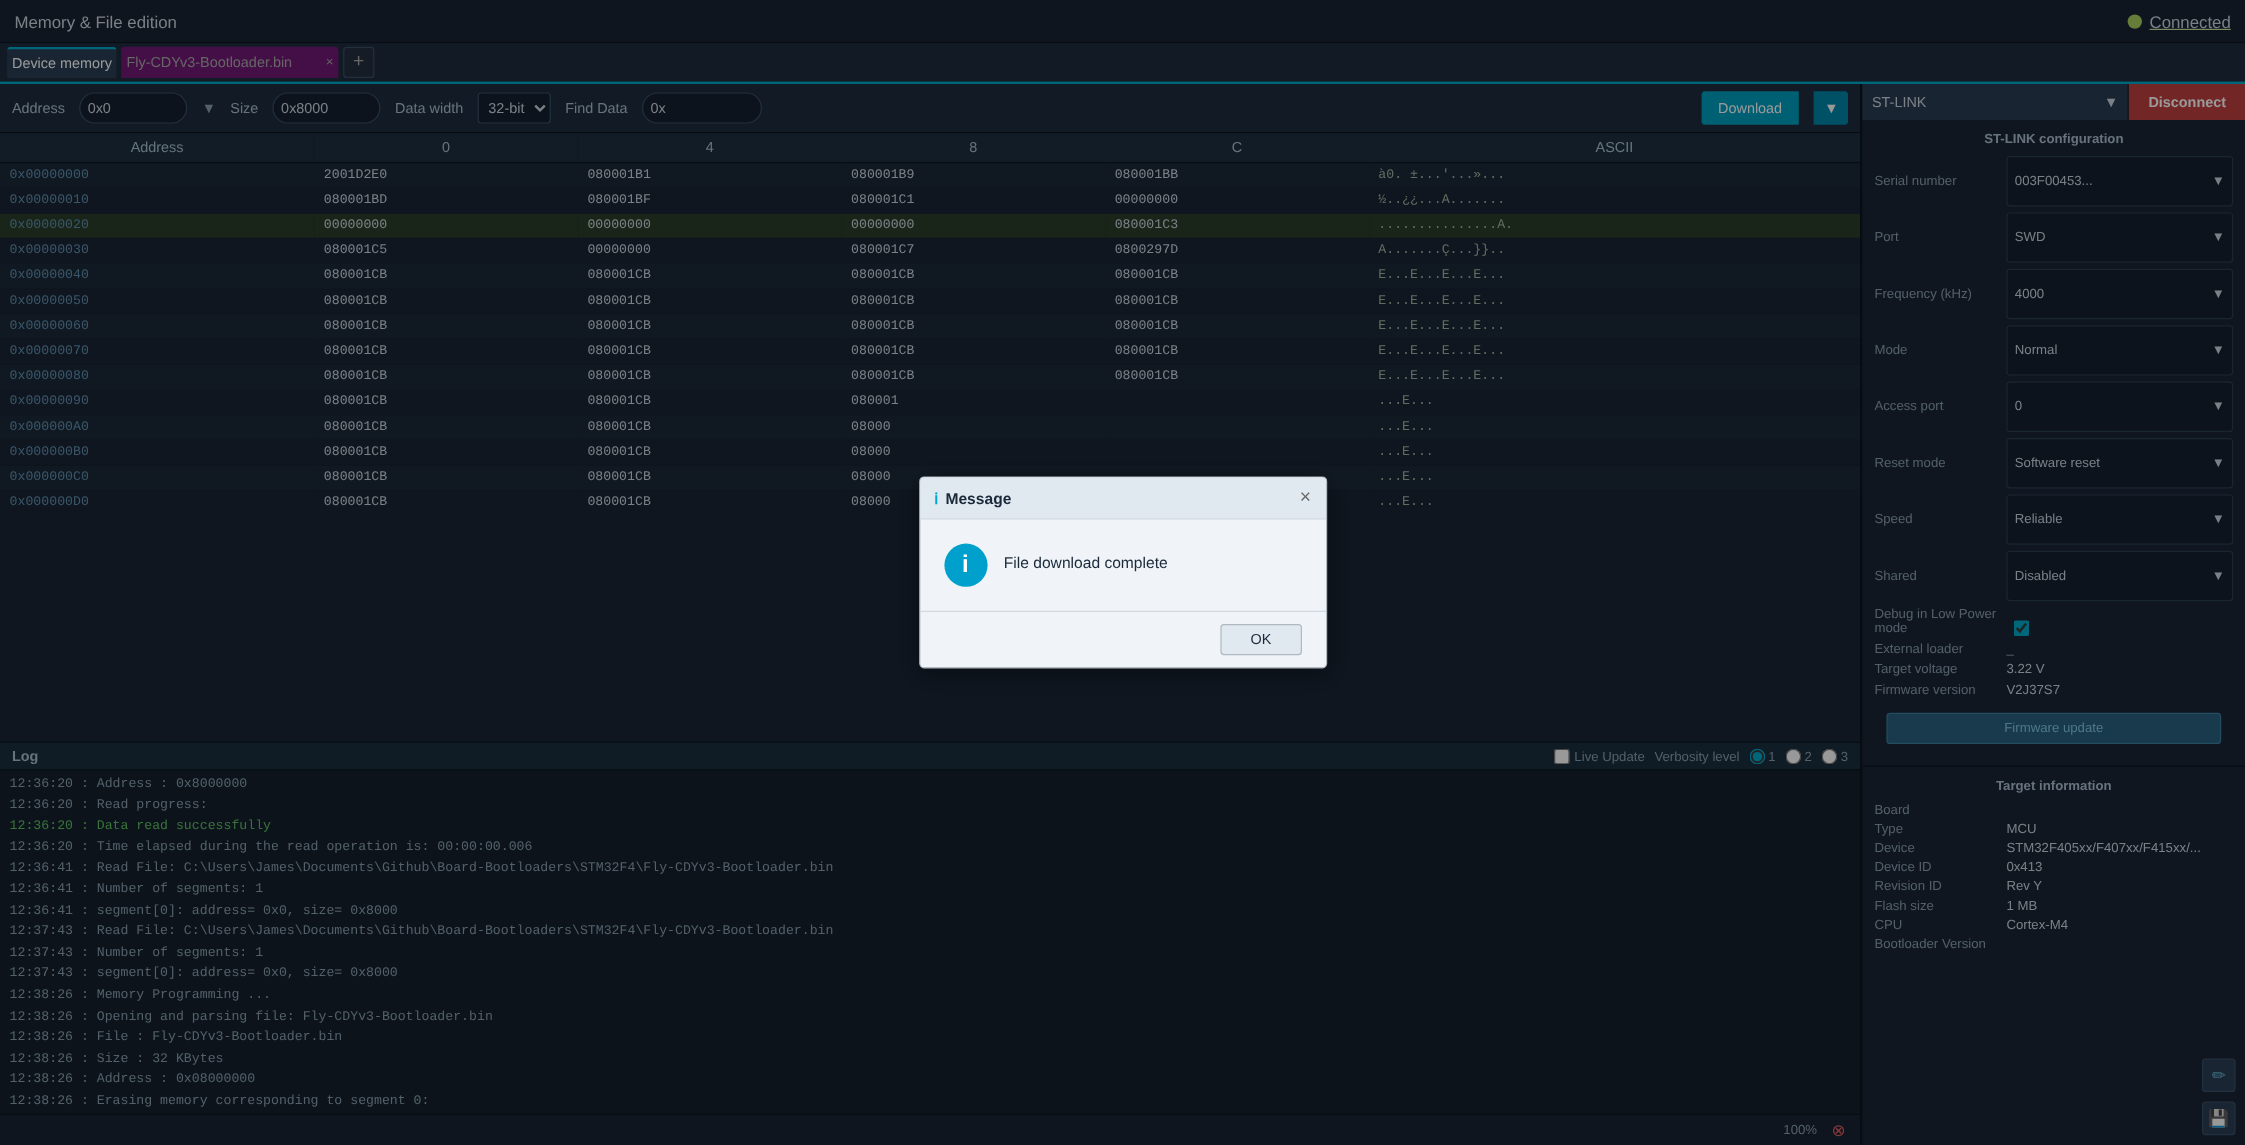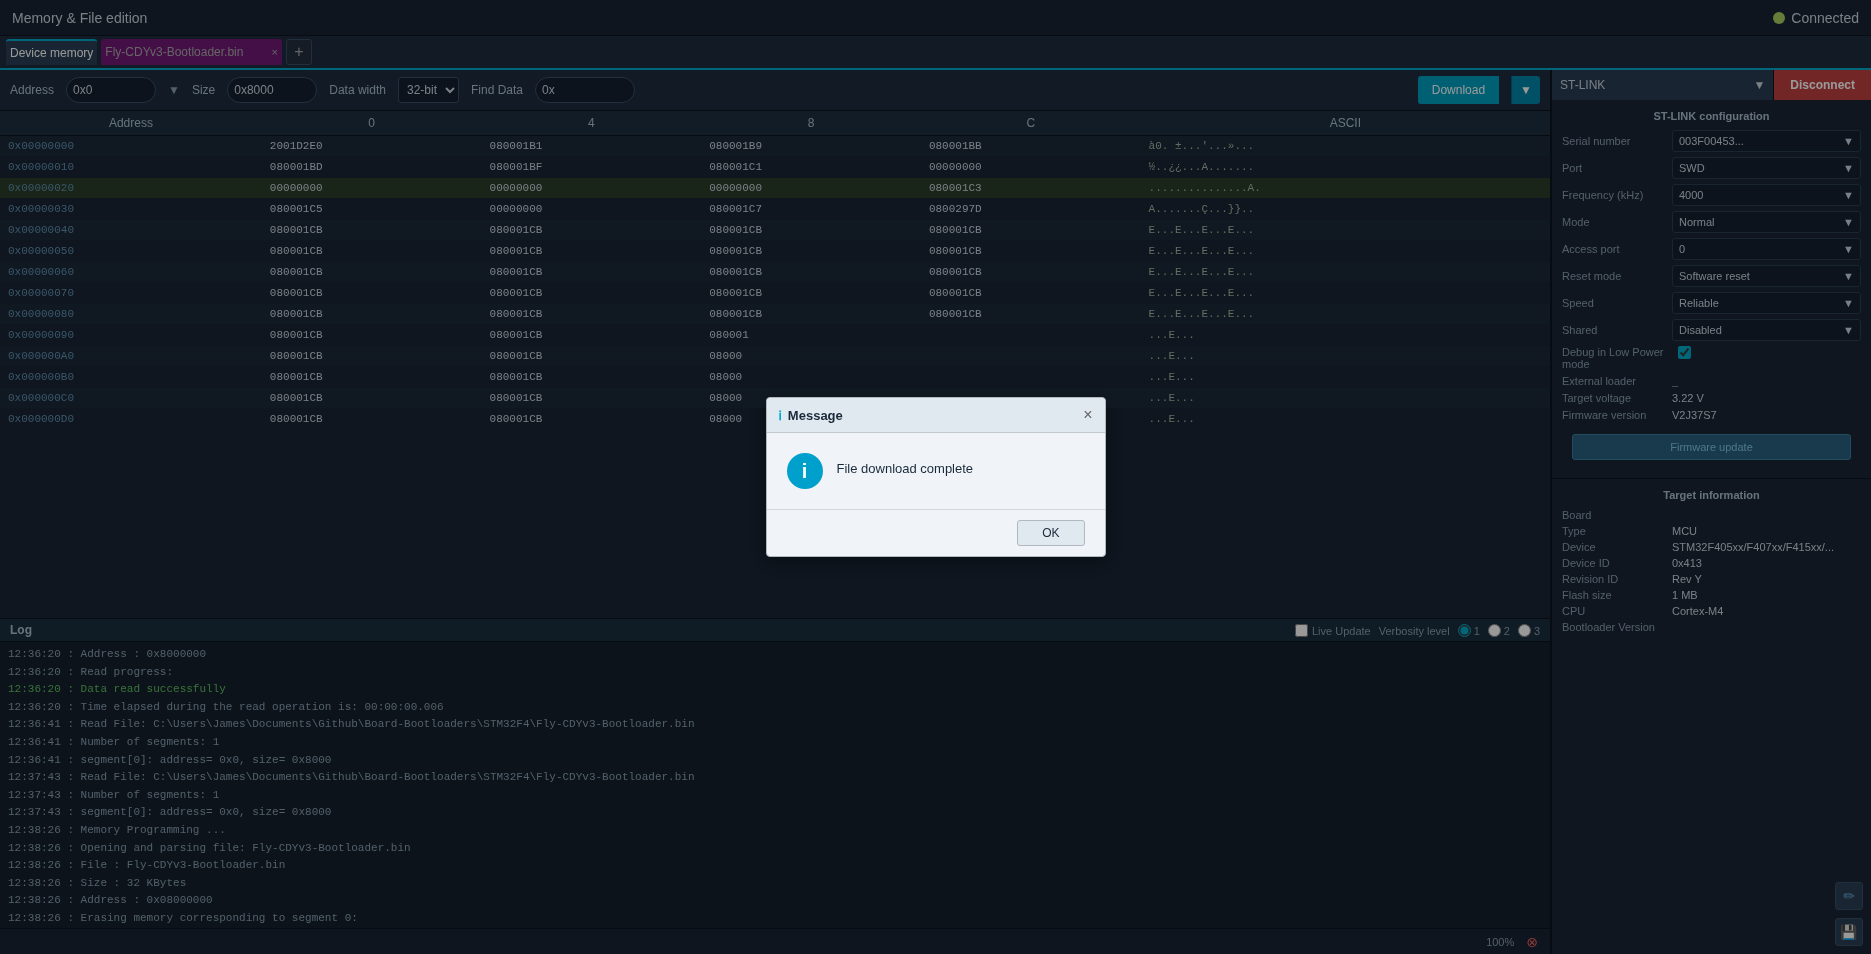--- a/index.html
+++ b/index.html
@@ -1,21 +1,21 @@
 <!DOCTYPE html>
 <html><head>
   <meta charset="utf-8">
   <style>
     * { box-sizing: border-box; margin: 0; padding: 0; }
     body { font-family: 'Segoe UI', Arial, sans-serif; font-size: 12px; background: #1a2332; color: #cdd6e0; overflow: hidden; width: 1871px; height: 954px; }
 
     
     #title-bar { background: #1a2332; height: 36px; display: flex; align-items: center; padding: 0 12px; border-bottom: 1px solid #0d1520; }
     #title-bar span { color: #cdd6e0; font-size: 14px; }
-    #connected-badge { margin-left: auto; display: flex; align-items: center; gap: 6px; color: #c8e6a0; font-size: 13px; }
+    #connected-badge { margin-left: auto; display: flex; align-items: center; gap: 6px; color: #c8e6a0; font-size: 13px; text-decoration: underline; }
     #connected-dot { width: 12px; height: 12px; background: #a8d060; border-radius: 50%; }
 
     
     #tabs-bar { background: #1e2d3e; height: 34px; display: flex; align-items: center; padding: 0 6px; gap: 4px; border-bottom: 2px solid #00aacc; }
     .tab { height: 26px; padding: 0 4px; display: flex; align-items: center; gap: 6px; border-radius: 3px 3px 0 0; font-size: 12px; cursor: pointer; }
     .tab.active { background: #2a3f55; color: #fff; border-top: 2px solid #00aacc; }
     .tab.inactive { background: #701a75; color: #aaa; gap: 24px; }
     .tab-close { color: #aaa; font-size: 11px; cursor: pointer; margin-left: 4px; }
     #add-tab { width: 26px; height: 26px; background: #243040; border: 1px solid #3a5068; border-radius: 3px; display: flex; align-items: center; justify-content: center; color: #aaa; cursor: pointer; font-size: 16px; }
 
@@ -67,22 +67,22 @@
     
     #right-panel { width: 320px; background: #1a2535; display: flex; flex-direction: column; border-left: 1px solid #0d1520; }
     #right-top { background: #1a2535; padding: 0; display: flex; }
     #stlink-btn { flex: 1; background: #2a3d55; color: #cdd6e0; border: none; padding: 8px; font-size: 12px; display: flex; align-items: center; justify-content: space-between; cursor: pointer; border-right: 1px solid #0d1520; }
     #disconnect-btn { background: #c04040; color: #fff; border: none; padding: 8px 16px; font-size: 12px; cursor: pointer; font-weight: bold; }
 
     #stlink-config { padding: 10px; border-bottom: 1px solid #0d1520; }
     #stlink-config-title { color: #aac0d0; font-size: 11px; text-align: center; margin-bottom: 8px; font-weight: bold; }
     .config-row { display: flex; align-items: center; margin-bottom: 5px; }
     .config-label { color: #8aa0b0; font-size: 11px; width: 110px; flex-shrink: 0; }
-    .config-value { flex: 1; background: #162030; border: 1px solid #2a3e52; color: #cdd6e0; padding: 10px 6px; border-radius: 3px; font-size: 11px; height: 22px; display: flex; align-items: center; justify-content: space-between; }
-    .config-check { display: flex; align-items: flex-start; gap: 6px; margin-bottom: 5px; }
+    .config-value { flex: 1; background: #162030; border: 1px solid #2a3e52; color: #cdd6e0; padding: 20px 6px; border-radius: 3px; font-size: 11px; height: 22px; display: flex; align-items: center; justify-content: space-between; }
+    .config-check { display: flex; align-items: flex-end; gap: 6px; margin-bottom: 5px; }
 
     #firmware-btn { margin: 8px 10px; background: #2a6080; color: #80c8e0; border: 1px solid #3a80a0; padding: 6px; font-size: 11px; cursor: pointer; width: calc(100% - 20px); border-radius: 3px; }
 
     #target-info { padding: 10px; flex: 1; }
     #target-info-title { color: #aac0d0; font-size: 11px; text-align: center; margin-bottom: 8px; font-weight: bold; }
     .target-row { display: flex; margin-bottom: 4px; }
     .target-label { color: #8aa0b0; font-size: 11px; width: 110px; flex-shrink: 0; }
     .target-value { color: #cdd6e0; font-size: 11px; }
 
     #right-icons { display: flex; flex-direction: column; align-items: flex-end; gap: 8px; padding: 8px; }

